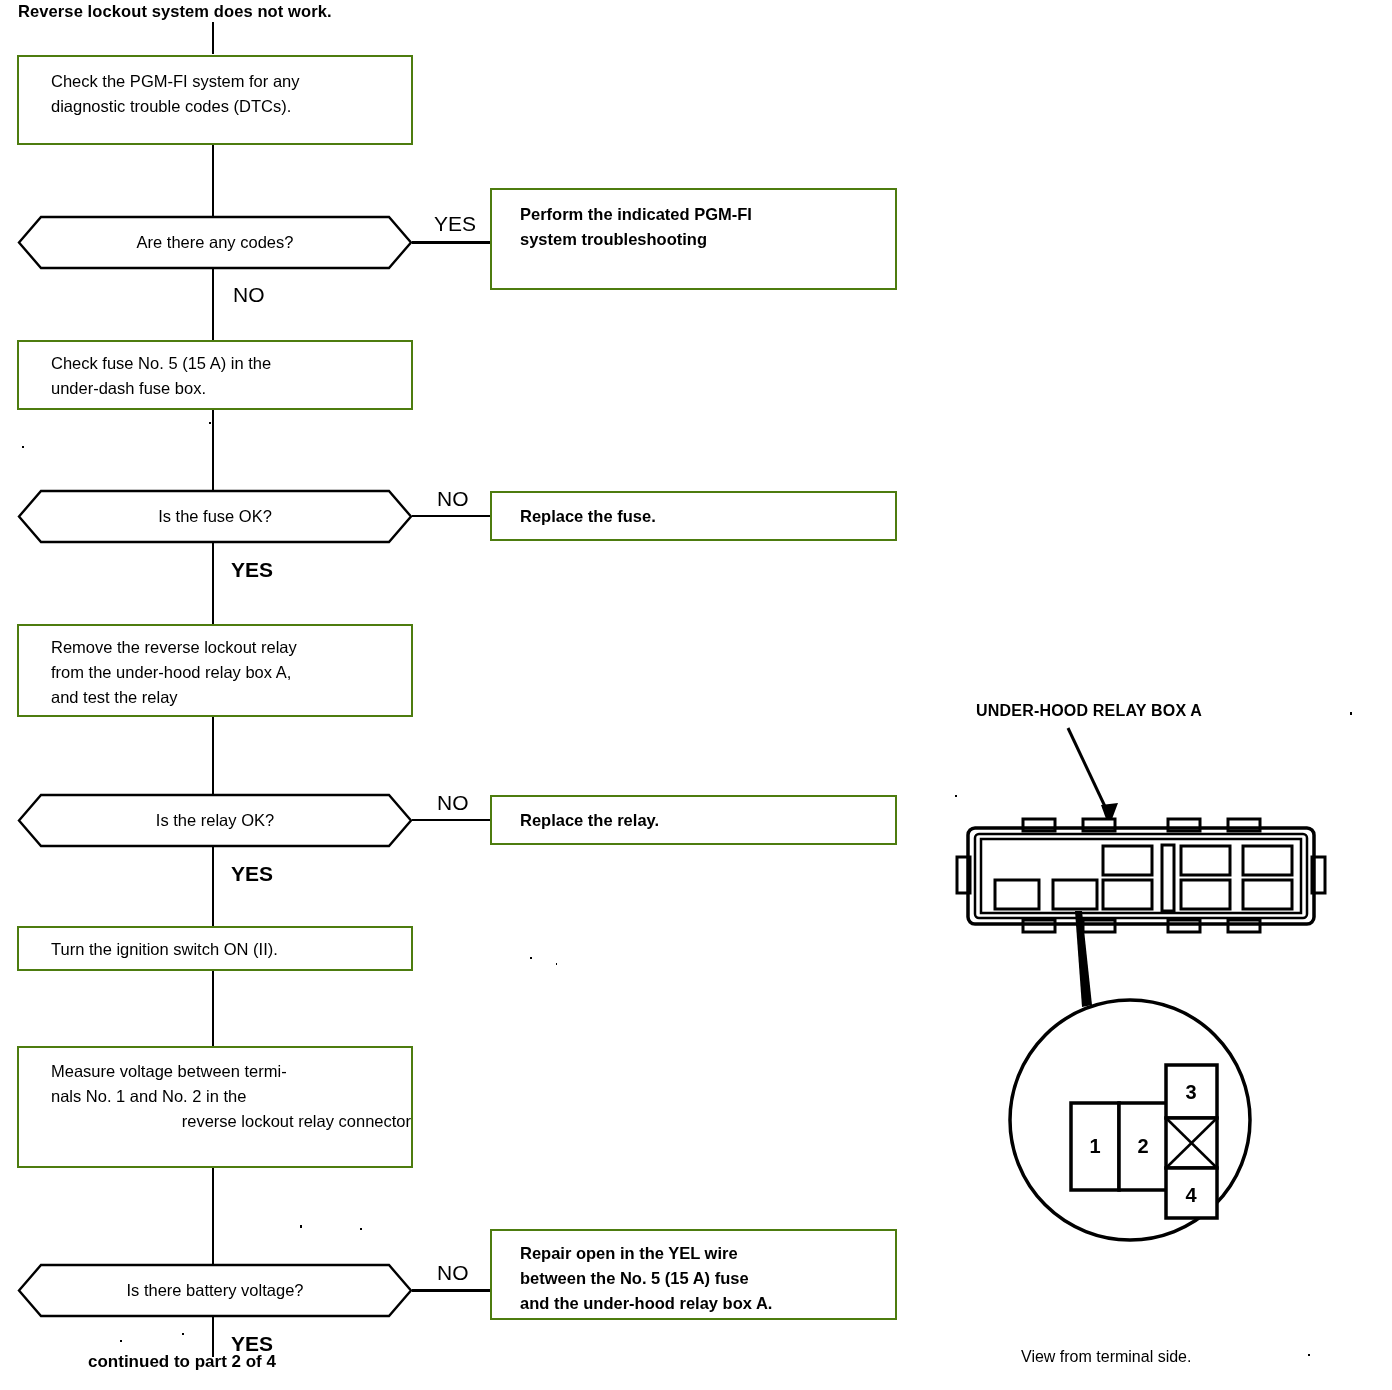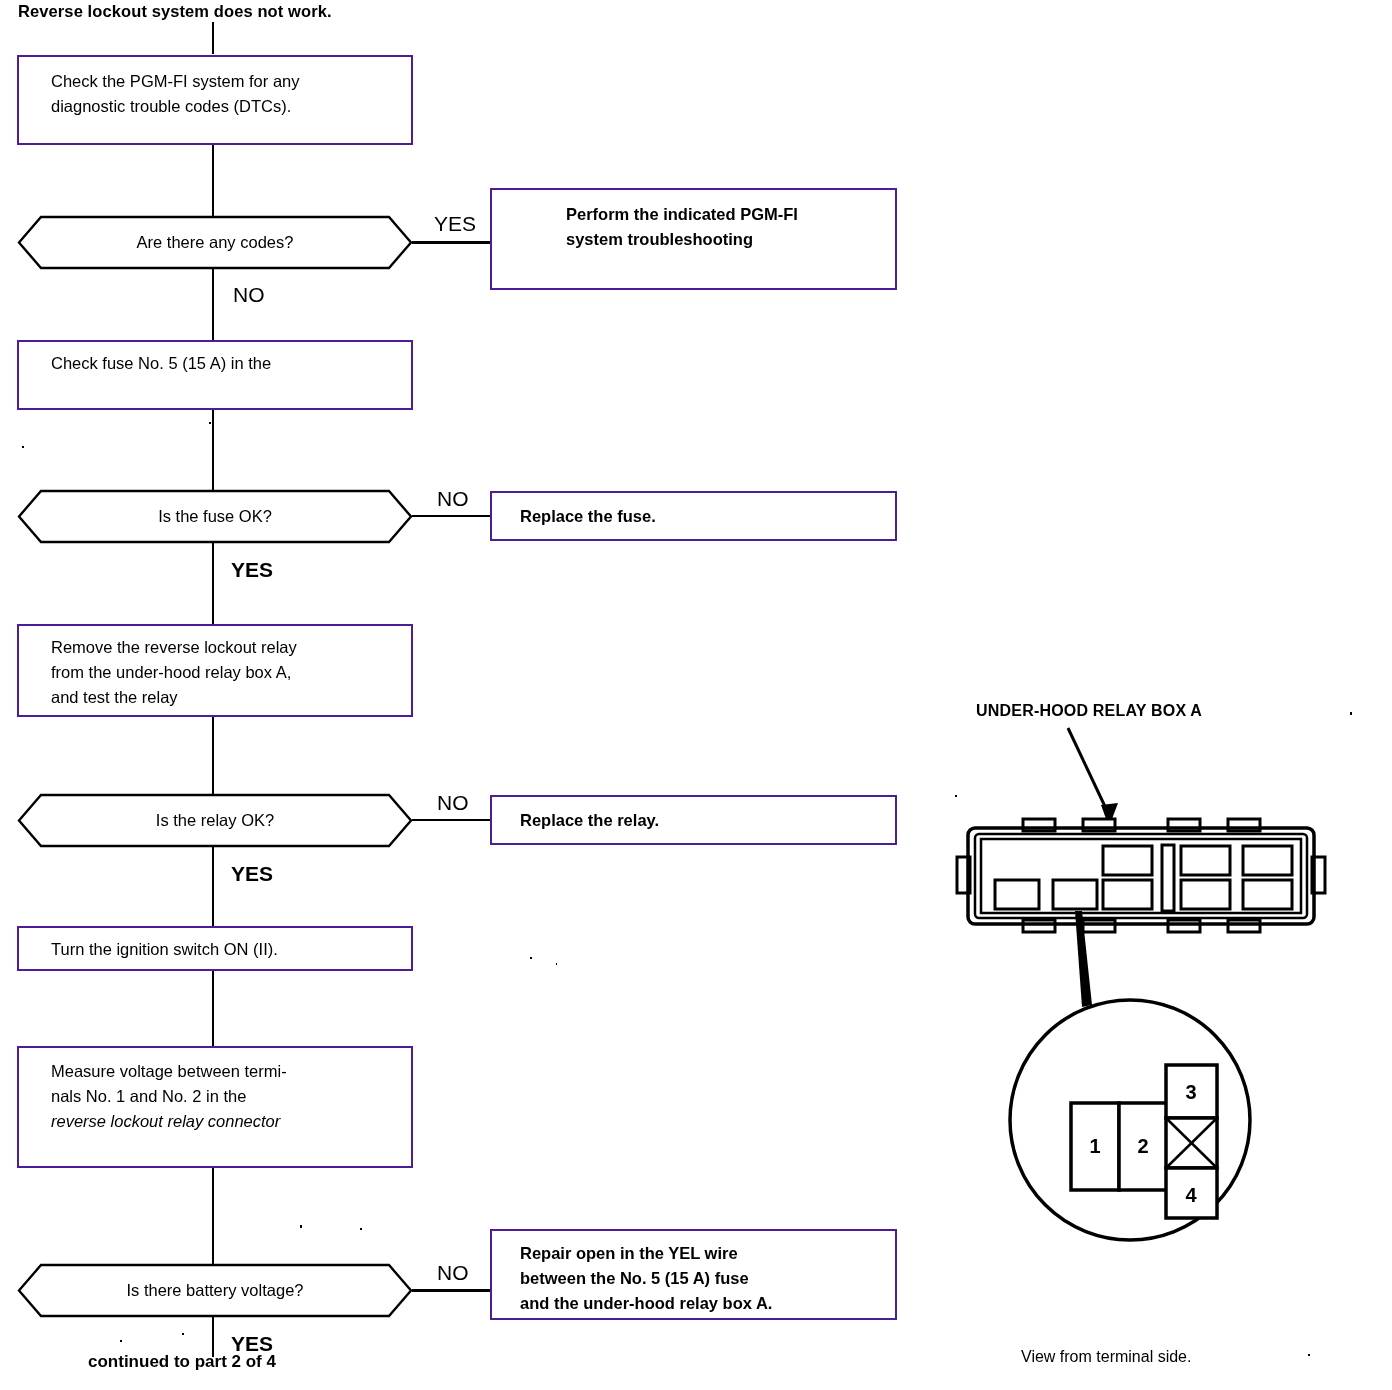--- a/index.html
+++ b/index.html
@@ -5,24 +5,24 @@
   html,body{margin:0;padding:0;background:#fff;}
   body{width:1392px;height:1390px;position:relative;
        font-family:"Liberation Sans","DejaVu Sans",sans-serif;color:#000;
        -webkit-font-smoothing:none;}
   .abs{position:absolute;}
 
   
   .title{left:18px;top:2px;font-size:16.5px;font-weight:bold;letter-spacing:.1px;}
 
   
-  .pbox{border:2px solid #4c1d95;background:#fff;box-sizing:border-box;}
+  .pbox{border:2px solid #4d7c0f;background:#fff;box-sizing:border-box;}
   .pbox .txt{font-size:16.5px;line-height:25px;padding:12px 0 0 32px;}
   .pbox.bold .txt{font-weight:bold;}
-  .ital{font-style:italic;}
+  .ital{text-align:right;}
   .hexwrap{position:absolute;}
   .hexwrap svg{position:absolute;left:0;top:0;overflow:visible;}
   .hexlabel{position:absolute;left:0;top:0;width:100%;height:100%;
             display:flex;align-items:center;justify-content:center;
             font-size:16.5px;}
 
   
   .vline{background:#000;width:2px;}
   .hline{background:#000;height:2px;}
   .hline.thick{height:3px;}
@@ -58,30 +58,31 @@
   </svg>
   <div class="hexlabel">Are there any codes?</div>
 </div>
 
 <div class="abs hline thick" style="left:412px;top:241px;width:78px;"></div>
 <div class="abs branch" style="left:434px;top:212px;">YES</div>
 
 <div class="abs vline" style="left:212px;top:269px;height:72px;"></div>
 <div class="abs branch" style="left:233px;top:283px;">NO</div>
 
-<div class="abs pbox bold" style="left:490px;top:188px;width:407px;height:102px;padding-left:46px;">
+<div class="abs pbox bold" style="left:490px;top:188px;width:407px;height:102px;">
   <div class="txt" style="padding-left:28px;">
     <div>Perform the indicated PGM-FI</div>
     <div>system troubleshooting</div>
   </div>
 </div>
 
 <div class="abs pbox" style="left:17px;top:340px;width:396px;height:70px;">
   <div class="txt" style="padding-top:9px;">
     <div>Check fuse No. 5 (15 A) in the</div>
+    <div>under-dash fuse box.</div>
   </div>
 </div>
 <div class="abs vline" style="left:212px;top:410px;height:80px;"></div>
 
 <div class="hexwrap" style="left:17px;top:489px;width:396px;height:55px;">
   <svg width="396" height="55" viewBox="0 0 396 55">
     <polygon points="2,27.5 24,2 372,2 394,27.5 372,53 24,53" fill="#fff" stroke="#000" stroke-width="2.4"></polygon>
   </svg>
   <div class="hexlabel">Is the fuse OK?</div>
 </div>

